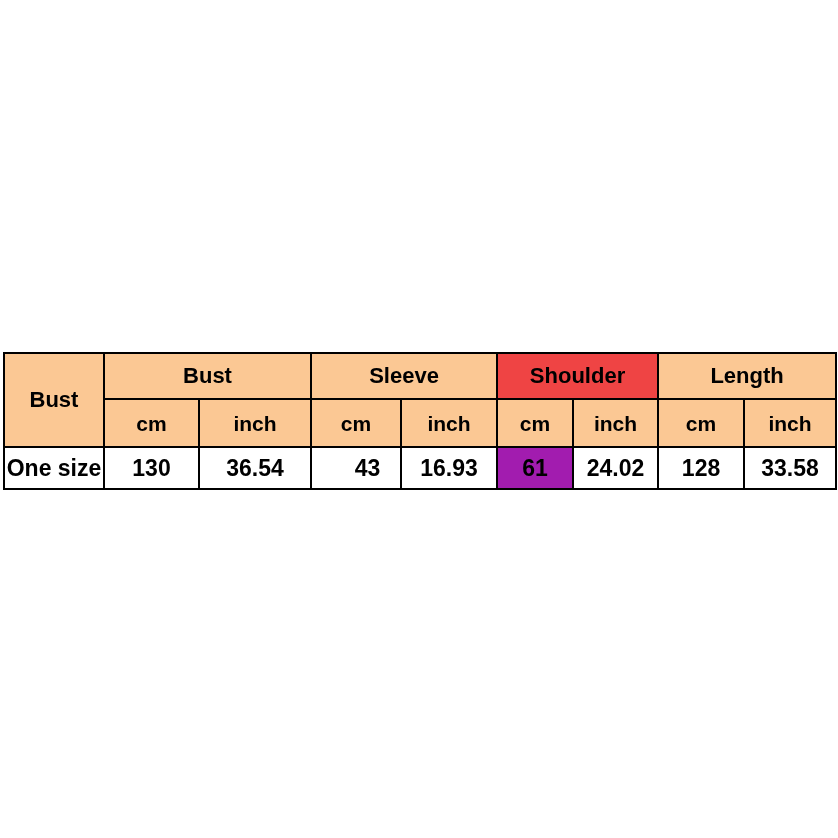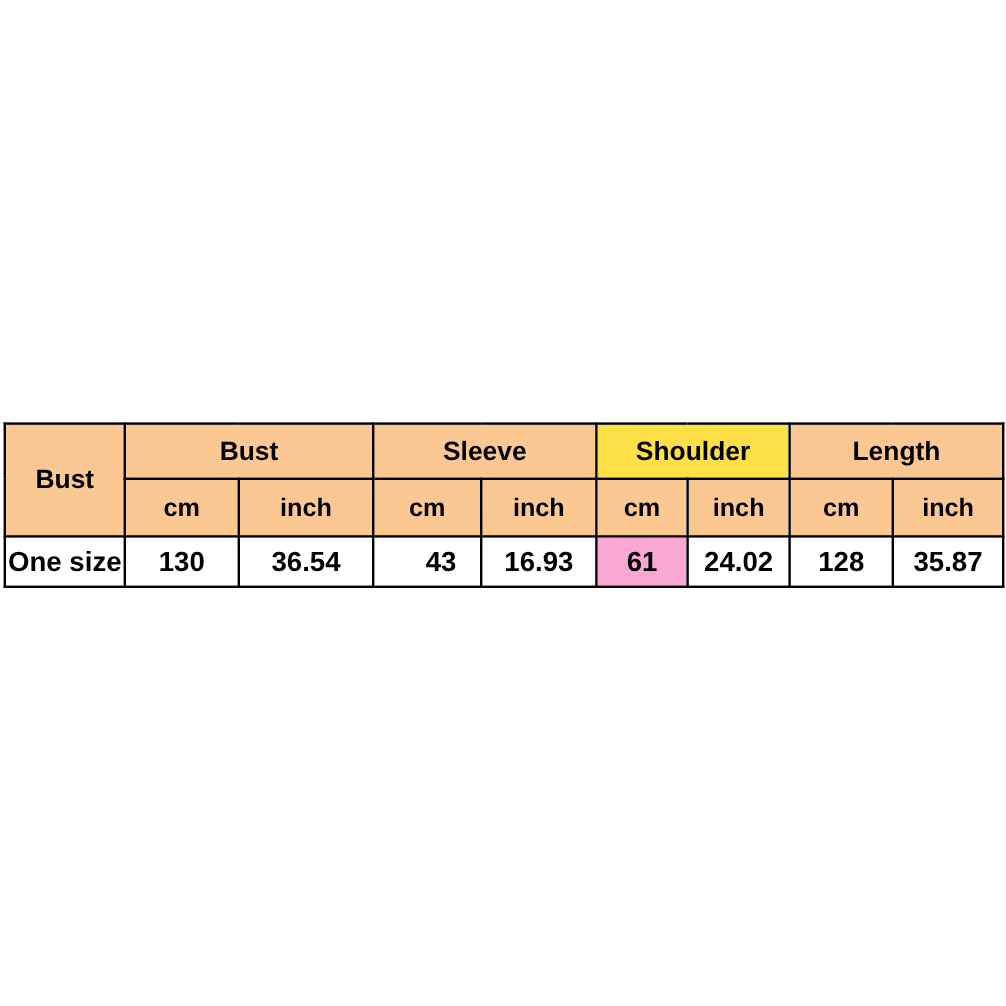--- a/index.html
+++ b/index.html
@@ -101,41 +101,41 @@
       <col class="c-shoulder-cm">
       <col class="c-shoulder-in">
       <col class="c-length-cm">
       <col class="c-length-in">
     </colgroup>
     <thead>
       <tr class="group-row">
         <th class="size-head" rowspan="2" style="background: rgb(251, 200, 148); color: rgb(0, 0, 0); border-color: rgb(0, 0, 0);">Bust</th>
         <th colspan="2" style="background: rgb(251, 200, 148); color: rgb(0, 0, 0); border-color: rgb(0, 0, 0);">Bust</th>
         <th colspan="2" style="background: rgb(251, 200, 148); color: rgb(0, 0, 0); border-color: rgb(0, 0, 0);">Sleeve</th>
-        <th colspan="2" style="background: #fde047; color: rgb(0, 0, 0); border-color: rgb(0, 0, 0);">Shoulder</th>
+        <th colspan="2" style="background: #ef4444; color: rgb(0, 0, 0); border-color: rgb(0, 0, 0);">Shoulder</th>
         <th colspan="2" style="background: rgb(251, 200, 148); color: rgb(0, 0, 0); border-color: rgb(0, 0, 0);">Length</th>
       </tr>
       <tr class="unit-row">
         <th style="background: rgb(251, 200, 148); color: rgb(0, 0, 0); border-color: rgb(0, 0, 0);">cm</th>
         <th style="background: rgb(251, 200, 148); color: rgb(0, 0, 0); border-color: rgb(0, 0, 0);">inch</th>
         <th style="background: rgb(251, 200, 148); color: rgb(0, 0, 0); border-color: rgb(0, 0, 0);">cm</th>
         <th style="background: rgb(251, 200, 148); color: rgb(0, 0, 0); border-color: rgb(0, 0, 0);">inch</th>
         <th style="background: rgb(251, 200, 148); color: rgb(0, 0, 0); border-color: rgb(0, 0, 0);">cm</th>
         <th style="background: rgb(251, 200, 148); color: rgb(0, 0, 0); border-color: rgb(0, 0, 0);">inch</th>
         <th style="background: rgb(251, 200, 148); color: rgb(0, 0, 0); border-color: rgb(0, 0, 0);">cm</th>
         <th style="background: rgb(251, 200, 148); color: rgb(0, 0, 0); border-color: rgb(0, 0, 0);">inch</th>
       </tr>
     </thead>
     <tbody>
       <tr class="data-row">
         <td class="size-label" style="background: rgb(255, 255, 255); color: rgb(0, 0, 0); border-color: rgb(0, 0, 0); border-radius: 14px;">One size</td>
         <td style="background: rgb(255, 255, 255); color: rgb(0, 0, 0); border-color: rgb(0, 0, 0);">130</td>
         <td style="background: rgb(255, 255, 255); color: rgb(0, 0, 0); border-color: rgb(0, 0, 0);">36.54</td>
         <td style="background: rgb(255, 255, 255); color: rgb(0, 0, 0); border-color: rgb(0, 0, 0); padding-left: 23px;">43</td>
         <td style="background: rgb(255, 255, 255); color: rgb(0, 0, 0); border-color: rgb(0, 0, 0);">16.93</td>
-        <td style="background: #f9a8d4; color: rgb(0, 0, 0); border-color: rgb(0, 0, 0);">61</td>
+        <td style="background: #a21caf; color: rgb(0, 0, 0); border-color: rgb(0, 0, 0);">61</td>
         <td style="background: rgb(255, 255, 255); color: rgb(0, 0, 0); border-color: rgb(0, 0, 0);">24.02</td>
         <td style="background: rgb(255, 255, 255); color: rgb(0, 0, 0); border-color: rgb(0, 0, 0);">128</td>
-        <td style="background: rgb(255, 255, 255); color: rgb(0, 0, 0); border-color: rgb(0, 0, 0);">35.87</td>
+        <td style="background: rgb(255, 255, 255); color: rgb(0, 0, 0); border-color: rgb(0, 0, 0);">33.58</td>
       </tr>
     </tbody>
   </table>
 </div>
 
 </body></html>

